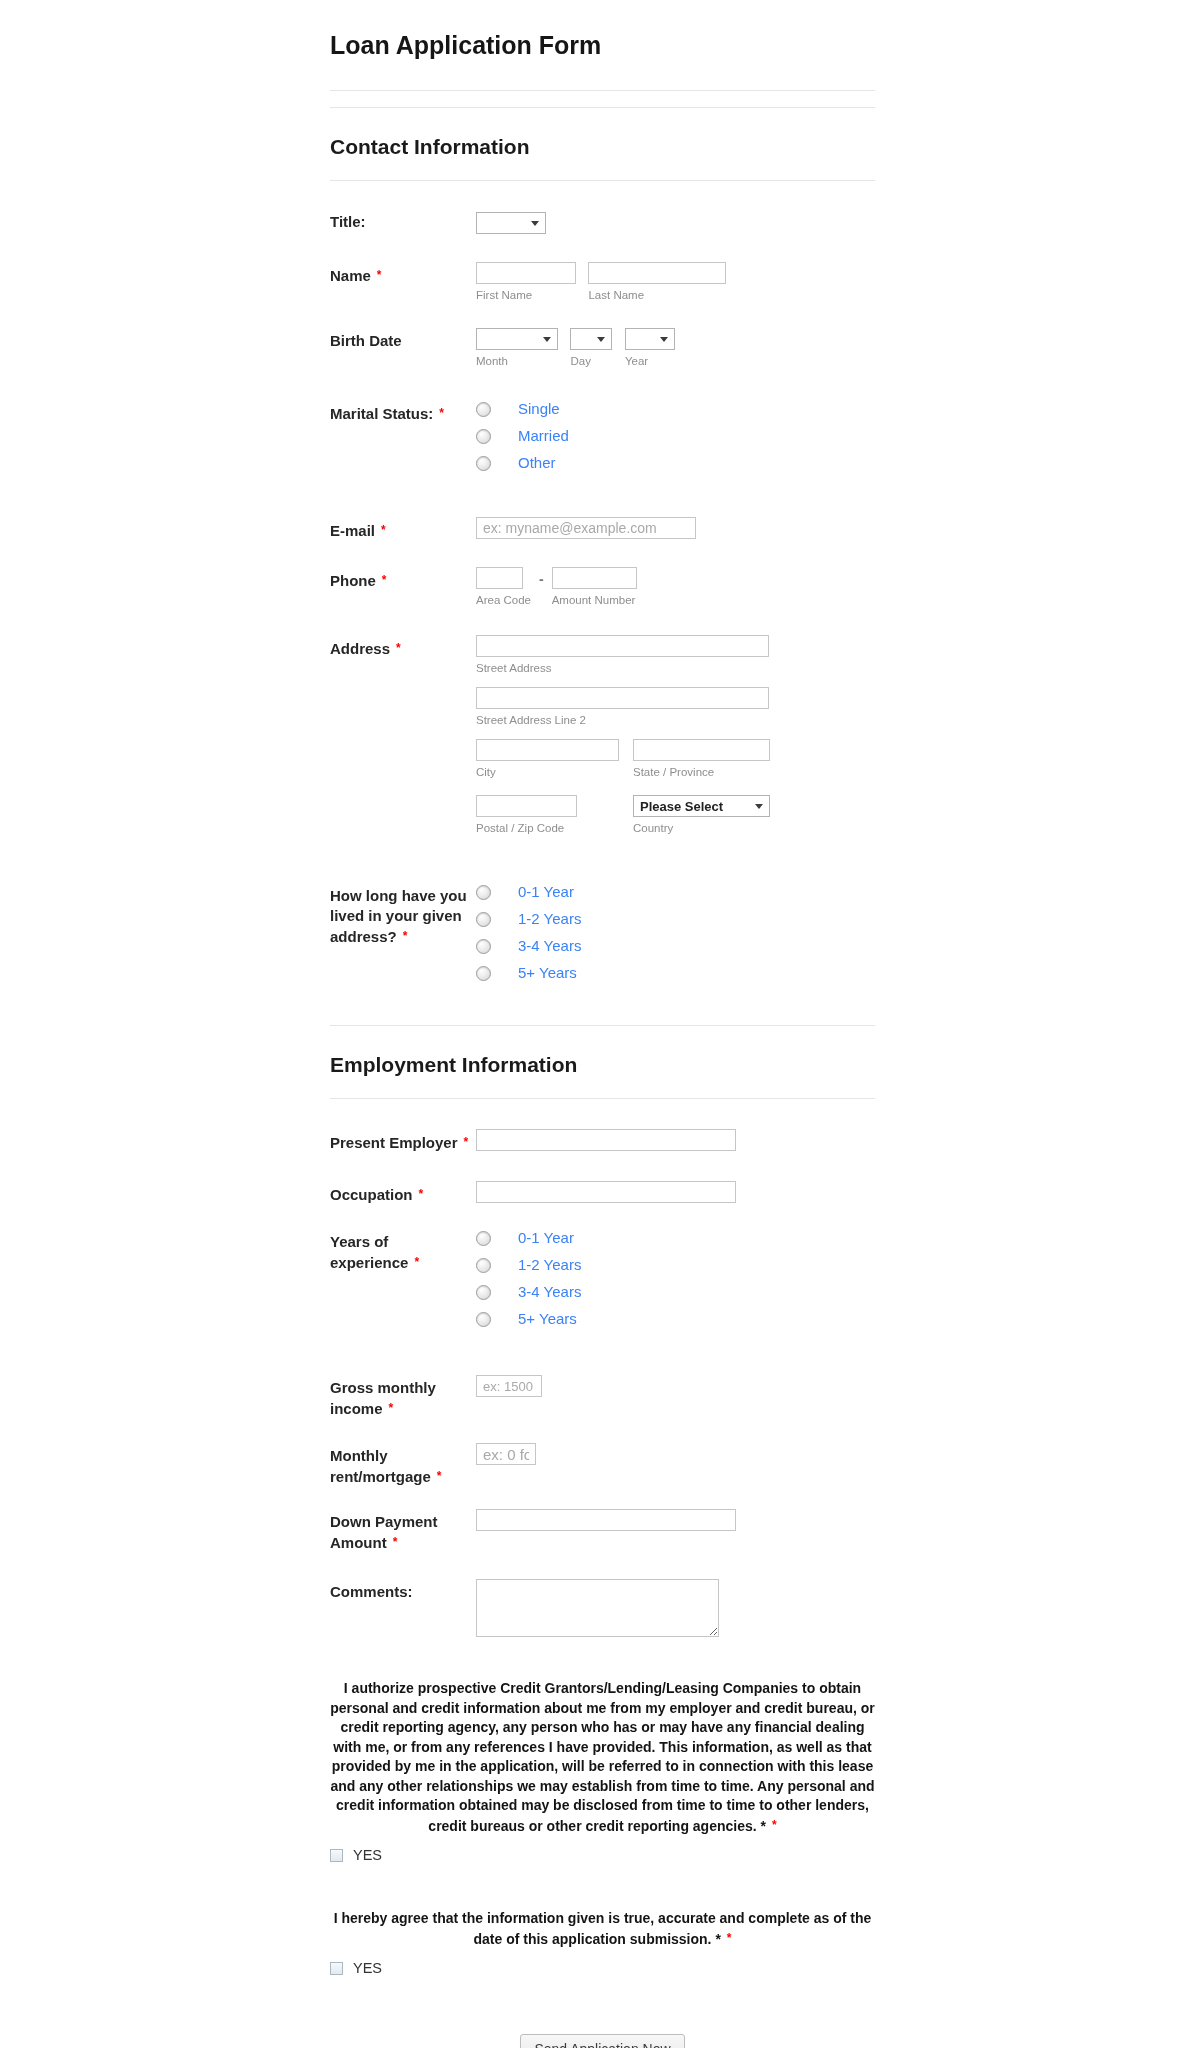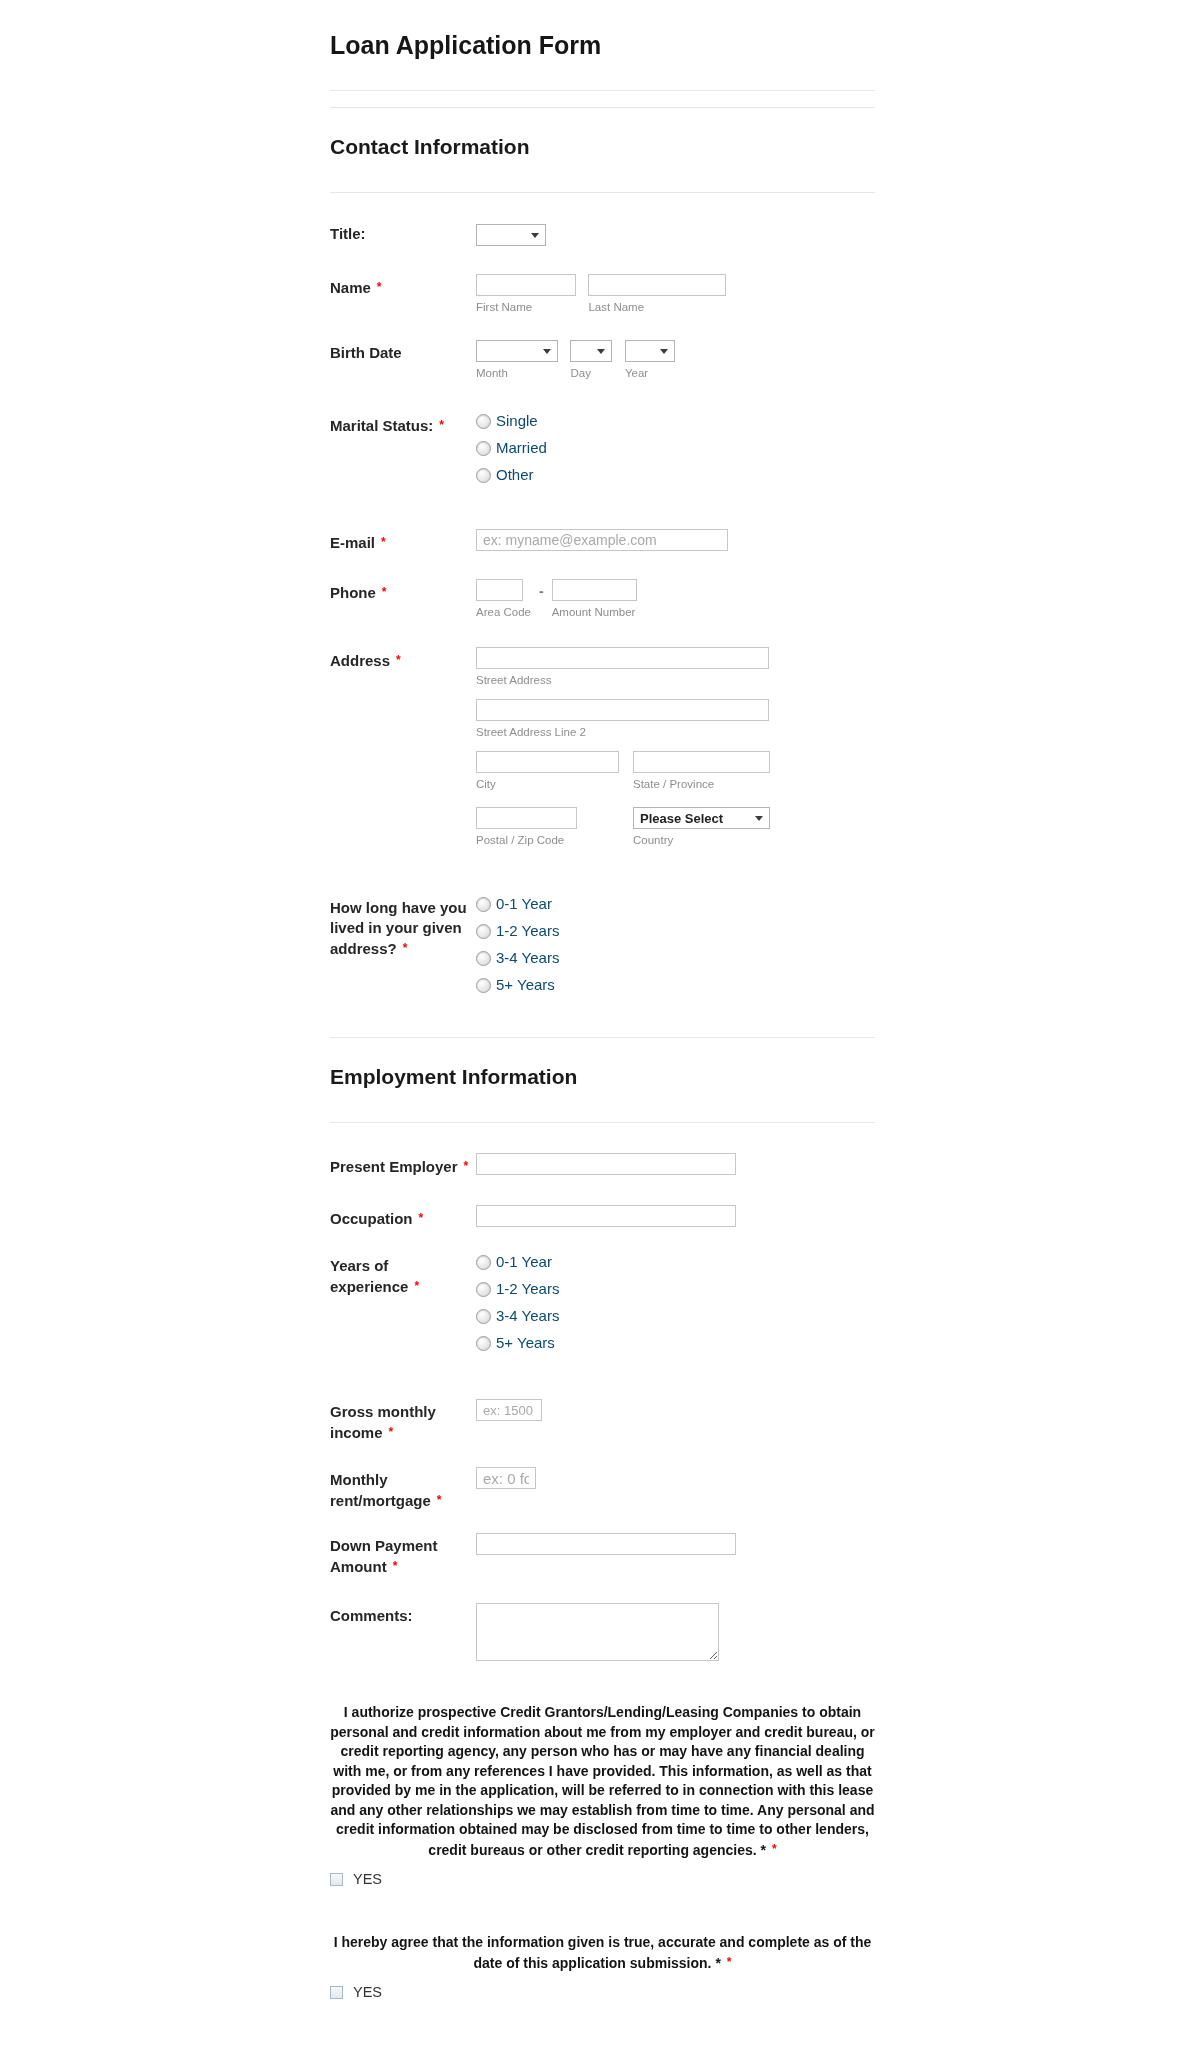--- a/index.html
+++ b/index.html
@@ -7,21 +7,21 @@
     width:1202px;height:2048px;background:#ffffff;overflow:hidden;
     font-family:"Liberation Sans","DejaVu Sans",sans-serif;
     -webkit-font-smoothing:antialiased;
   }
   .form{position:relative;margin-left:330px;width:545px;padding-top:30px;box-sizing:content-box;}
   h1.form-title{margin:0;font-size:25px;line-height:30px;font-weight:700;color:#161616;}
   .hr{border-top:1px solid #e6e6e6;height:0;width:100%;}
   .hr1{margin-top:30px;}
   .hr2{margin-top:16px;}
   h2.section{margin:26px 0 0 0;font-size:21px;line-height:26px;font-weight:700;color:#1a1a1a;
-    padding-bottom:32px;border-bottom:1px solid #e6e6e6;}
+    padding-bottom:20px;border-bottom:1px solid #e6e6e6;}
   .row{display:flex;align-items:flex-start;}
   .lab{width:146px;flex:0 0 146px;font-weight:700;font-size:15px;line-height:20px;color:#262626;padding-top:3px;box-sizing:border-box;padding-right:6px;}
   .req{color:#ff0000;font-size:12px;font-weight:700;margin-left:6px;vertical-align:2px;}
   .field{flex:1;min-width:0;}
   input[type=text], textarea{
     box-sizing:border-box;height:22px;border:1px solid #c6c6c6;background:#fff;
     font-family:"Liberation Sans","DejaVu Sans",sans-serif;font-size:14px;color:#333;
     padding:2px 6px;outline:none;
   }
   input::placeholder, textarea::placeholder{color:#a9a9a9;opacity:1;}
@@ -32,21 +32,21 @@
     box-sizing:border-box;height:22px;border:1px solid #b3b3b3;background:#fff;
     display:inline-flex;align-items:center;justify-content:space-between;
     padding:0 6px;font-size:13px;color:#222;cursor:default;
   }
   .selectbox .sel-val{font-weight:600;white-space:nowrap;overflow:hidden;}
   .caret{width:0;height:0;border-left:4px solid transparent;border-right:4px solid transparent;border-top:5px solid #3c3c3c;flex:0 0 auto;margin-left:4px;}
   .opt{display:flex;align-items:center;margin-bottom:9px;cursor:default;}
   .radio{width:13px;height:13px;border-radius:50%;border:1px solid #9c9c9c;
     background:radial-gradient(circle at 35% 30%, #ffffff 0%, #e9e9e9 55%, #cfcfcf 100%);
     box-shadow:inset 0 1px 1px rgba(0,0,0,.12);flex:0 0 auto;}
-  .opt-label{font-size:15px;color:#0c4a6e;margin-left:5px;line-height:18px;}
+  .opt-label{font-size:15px;color:#3b82f6;margin-left:27px;line-height:18px;}
   .dash{font-weight:700;color:#777;padding:4px 0 0 0;margin:0 8px;font-size:14px;}
   .addr-grid{display:grid;grid-template-columns:157px auto;}
   .legal{font-size:14px;font-weight:700;line-height:19.5px;color:#141414;margin:0;text-align:center;}
   .checkline{display:flex;align-items:center;margin-top:11px;cursor:default;text-align:right;}
   .checkbox{width:13px;height:13px;border:1px solid #a9b8c5;box-sizing:border-box;
     background:linear-gradient(#f7f9fb,#e3e9ee);flex:0 0 auto;}
   .check-label{font-size:14.5px;color:#333;margin-left:10px;font-weight:400;}
   .submit-wrap{text-align:center;margin-top:58px;}
   .submit-btn{
     font-family:"Liberation Sans","DejaVu Sans",sans-serif;
@@ -161,21 +161,21 @@
         <span class="opt-label">Other</span>
       </div>
     </div>
   </div>
 
   <div class="row r-email">
     <div class="lab">
       <span>E-mail</span><span class="req">*</span>
     </div>
     <div class="field">
-      <input type="text" style="width: 252px;" placeholder="ex: myname@example.com">
+      <input type="text" style="width: 220px;" placeholder="ex: myname@example.com">
     </div>
   </div>
 
   <div class="row r-phone">
     <div class="lab">
       <span>Phone</span><span class="req">*</span>
     </div>
     <div class="field" style="display:flex;align-items:flex-start;">
       <div class="stack">
         <input type="text" style="width: 47px;">

